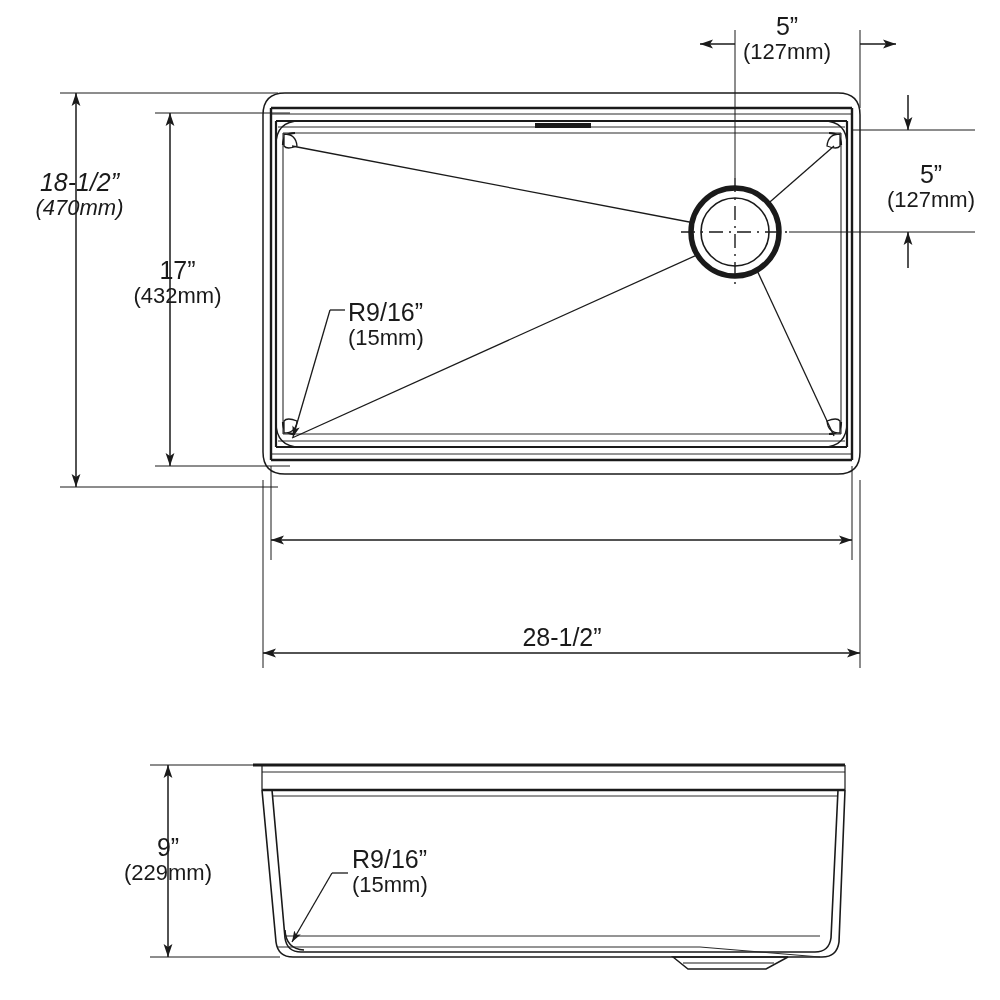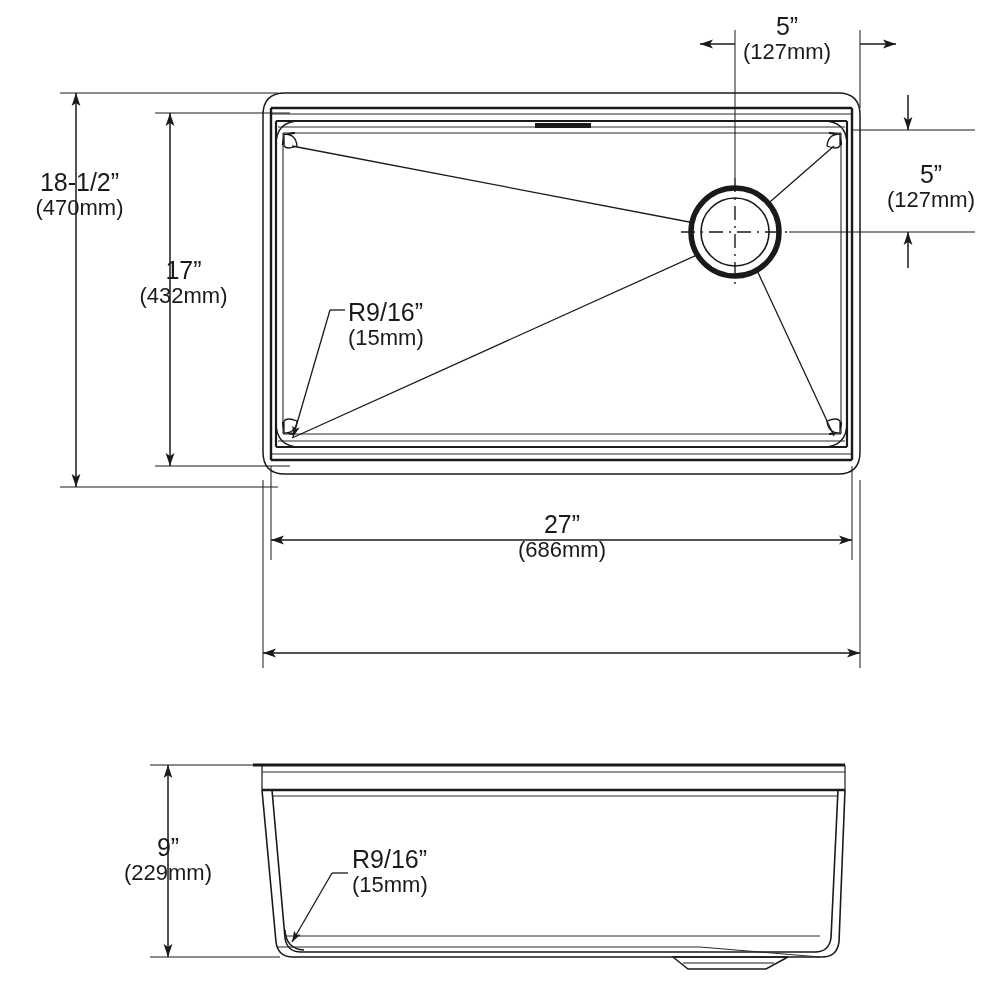--- a/index.html
+++ b/index.html
@@ -140,41 +140,38 @@
     <g>
       <line x1="150" y1="765" x2="258" y2="765" stroke="#1a1a1a" stroke-width="1"></line>
       <line x1="150" y1="957" x2="280" y2="957" stroke="#1a1a1a" stroke-width="1"></line>
       <line x1="168" y1="765" x2="168" y2="957" stroke="#1a1a1a" stroke-width="1.5" marker-start="url(#arrStart)" marker-end="url(#arrEnd)"></line>
 
       <line x1="348" y1="873" x2="332" y2="873" stroke="#1a1a1a" stroke-width="1.3"></line>
       <line x1="332" y1="873" x2="292" y2="942" stroke="#1a1a1a" stroke-width="1.3" marker-end="url(#arrLeader)"></line>
     </g>
   </svg>
 
-  <div class="dimlabel" style="left:12px;top:168px;width:135px;">
+  <div class="dimlabel" style="left:12px;top:168px;width:135px;font-style:italic;">
     <span class="l1">18-1/2”</span>
     <span class="l2">(470mm)</span>
   </div>
 
-  <div class="dimlabel" style="left:116px;top:256px;width:135px;">
+  <div class="dimlabel" style="left:110px;top:256px;width:135px;">
     <span class="l1">17”</span>
     <span class="l2">(432mm)</span>
   </div>
 
   <div class="dimlabel" style="left:348px;top:298px;width:140px;text-align:left;">
     <span class="l1">R9/16”</span>
     <span class="l2">(15mm)</span>
   </div>
 
-  <div class="dimlabel" style="left:492px;top:510px;width:140px;">
-    <span class="l1">27”</span>
-    <span class="l2">(686mm)</span>
-  </div>
 
   <div class="dimlabel" style="left:482px;top:623px;width:160px;">
+    <span class="l1">28-1/2”</span>
   </div>
 
   <div class="dimlabel" style="left:722px;top:12px;width:130px;">
     <span class="l1">5”</span>
     <span class="l2">(127mm)</span>
   </div>
 
   <div class="dimlabel" style="left:866px;top:160px;width:130px;">
     <span class="l1">5”</span>
     <span class="l2">(127mm)</span>

